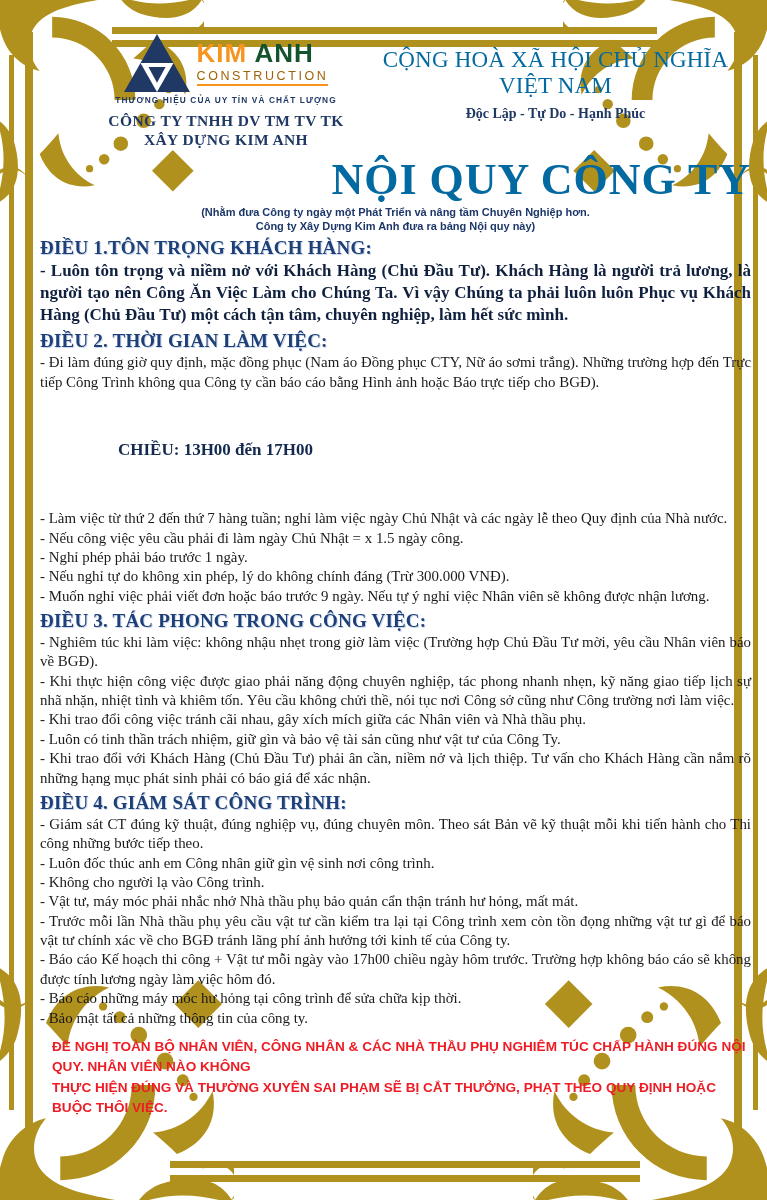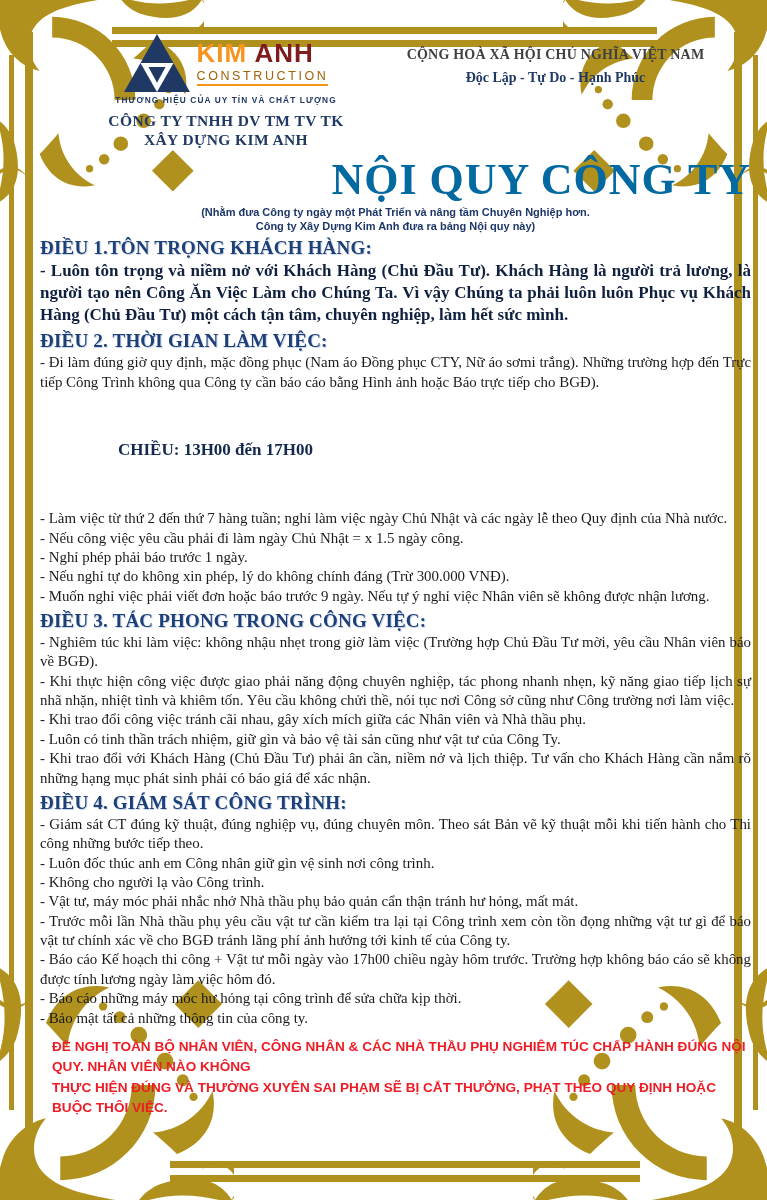--- a/index.html
+++ b/index.html
@@ -15,30 +15,30 @@
   .br{bottom:-4px;right:-4px;width:238px;height:238px;transform:scale(-1,-1);}
   
   .content{position:absolute;left:40px;right:16px;top:34px;}
   .hdr{display:flex;}
   .logo-col{width:268px;margin-left:52px;text-align:center;flex:none;}
   .logo-row{display:flex;align-items:center;justify-content:center;gap:7px;}
   .tri{width:66px;height:58px;flex:none;}
   .brand{text-align:left;}
   .brand-line{font-family:"Liberation Sans",sans-serif;font-weight:bold;font-size:26px;
               letter-spacing:1px;line-height:1;}
-  .kim{color:#f7941d;} .anh{color:#7f1d1d;}
+  .kim{color:#f7941d;} .anh{color:#14532d;}
   .constr{font-family:"Liberation Sans",sans-serif;font-weight:normal;font-size:12.5px;
           color:#a16207;letter-spacing:2.6px;border-bottom:2.5px solid #f7941d;
           padding-bottom:1px;display:inline-block;margin-top:1px;}
   .tagline{font-family:"Liberation Sans",sans-serif;font-weight:bold;font-size:8.3px;
            color:#1f3864;letter-spacing:1.1px;margin-top:3px;}
   .company1{font-weight:bold;color:#1f3864;font-size:15.5px;margin-top:7px;letter-spacing:.4px;}
   .company2{font-weight:bold;color:#1f3864;font-size:15.5px;margin-top:1px;letter-spacing:.4px;}
   .nat-col{flex:1;text-align:center;padding-top:13px;}
-  .nat1{font-weight:bold;color:#404040;font-size:14px;letter-spacing:.2px;}
+  .nat1{font-weight:normal;color:#0369a1;font-size:23px;letter-spacing:.2px;}
   .nat2{font-weight:bold;color:#1f3864;font-size:14px;margin-top:7px;}
   .title{font-weight:bold;color:#0369a1;font-size:44px;text-align:right;
          margin:8px 0 2px;letter-spacing:1px;line-height:1.05;}
   .subtitle{font-family:"Liberation Sans",sans-serif;font-weight:bold;color:#1d3769;
             font-size:11px;text-align:center;line-height:1.28;margin-bottom:3px;}
   h2.art{font-size:19px;font-weight:bold;color:#1f4077;margin:4px 0 1px;
          letter-spacing:.2px;text-shadow:1px 1px 0 #c9d7ee;line-height:1.15;}
   p.it{margin:0;font-size:14.9px;line-height:1.3;text-align:justify;color:#1a1a1a;}
   p.b1{font-weight:bold;color:#10203f;font-size:17px;}
   .sched{margin:2px 0 3px 78px;font-weight:bold;font-size:17px;color:#13294f;

